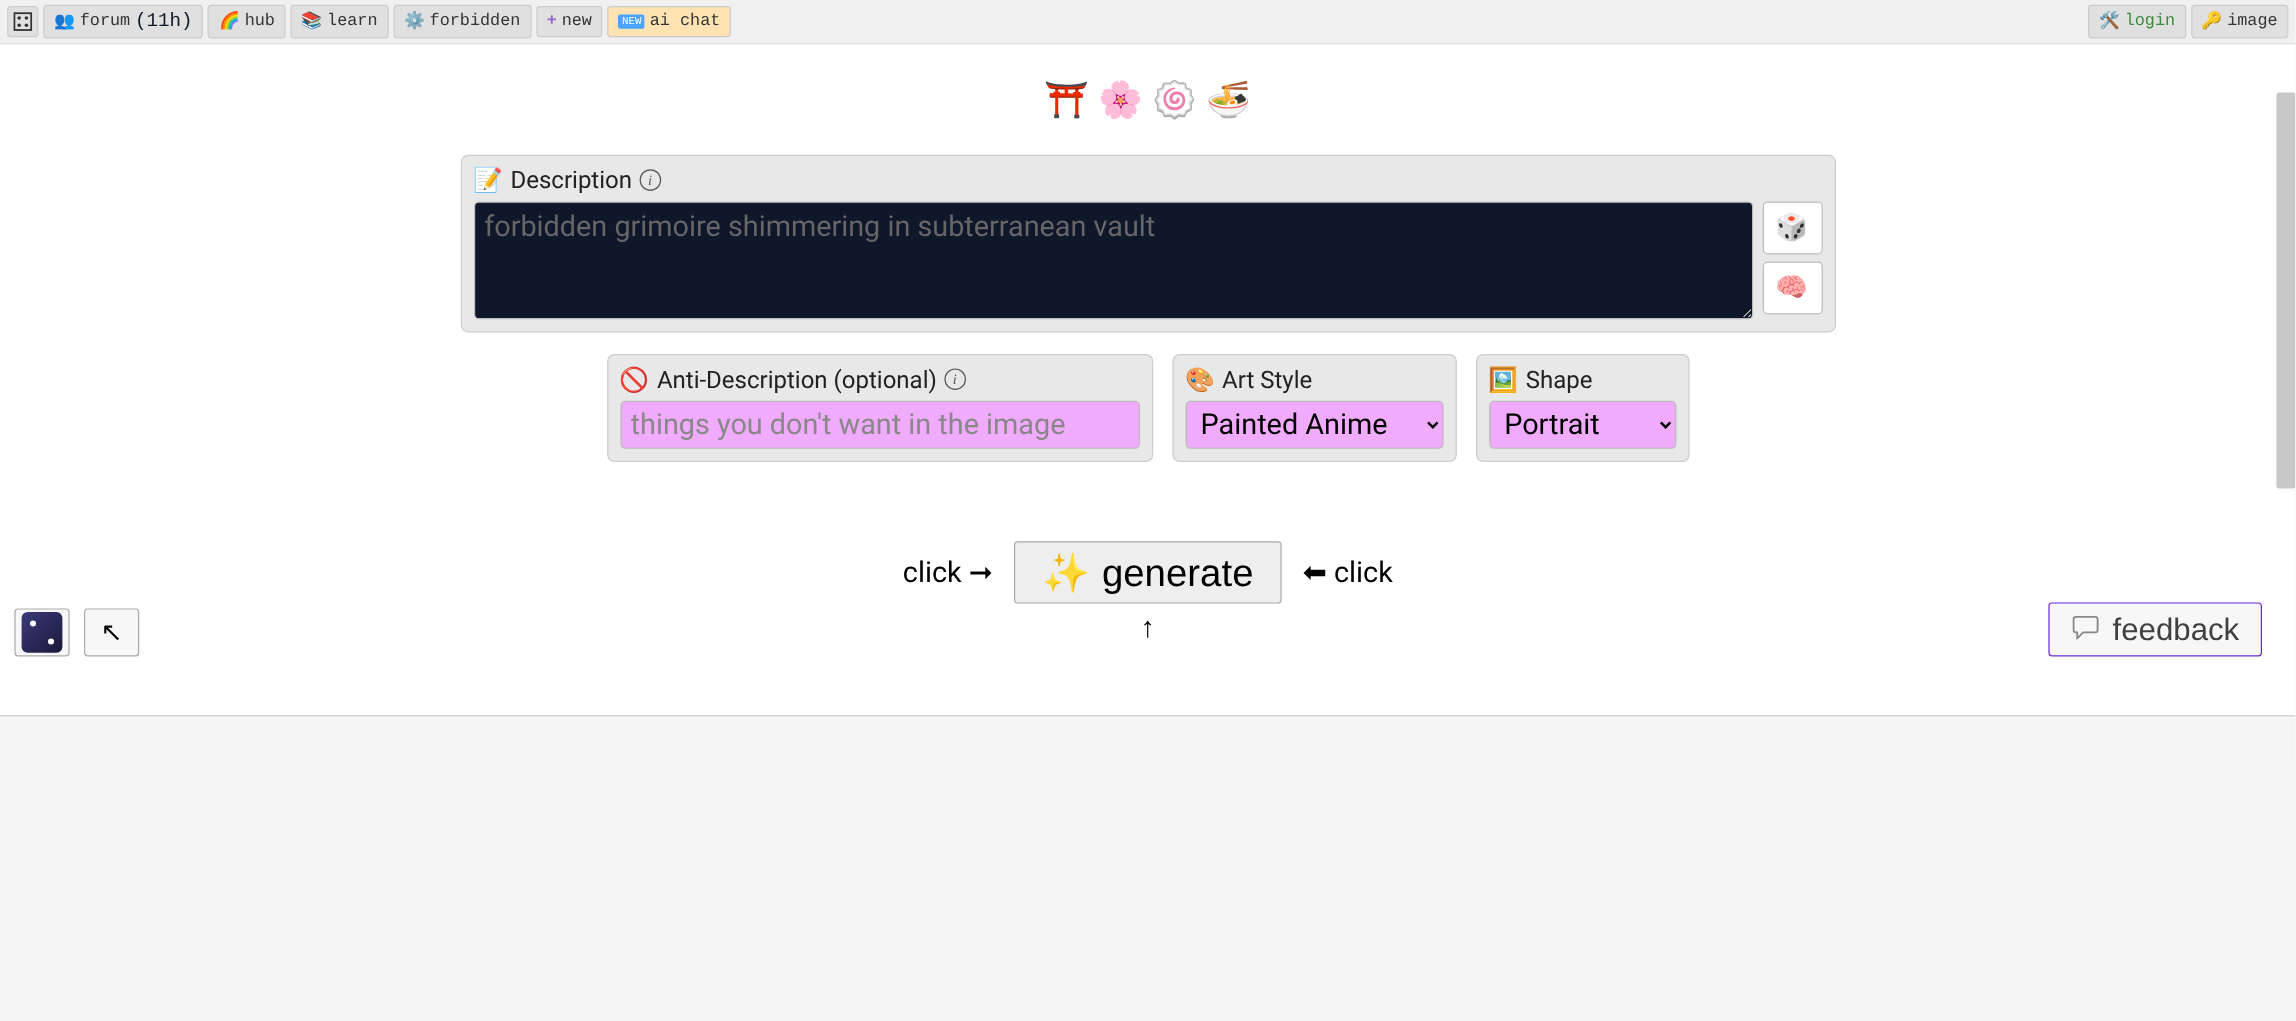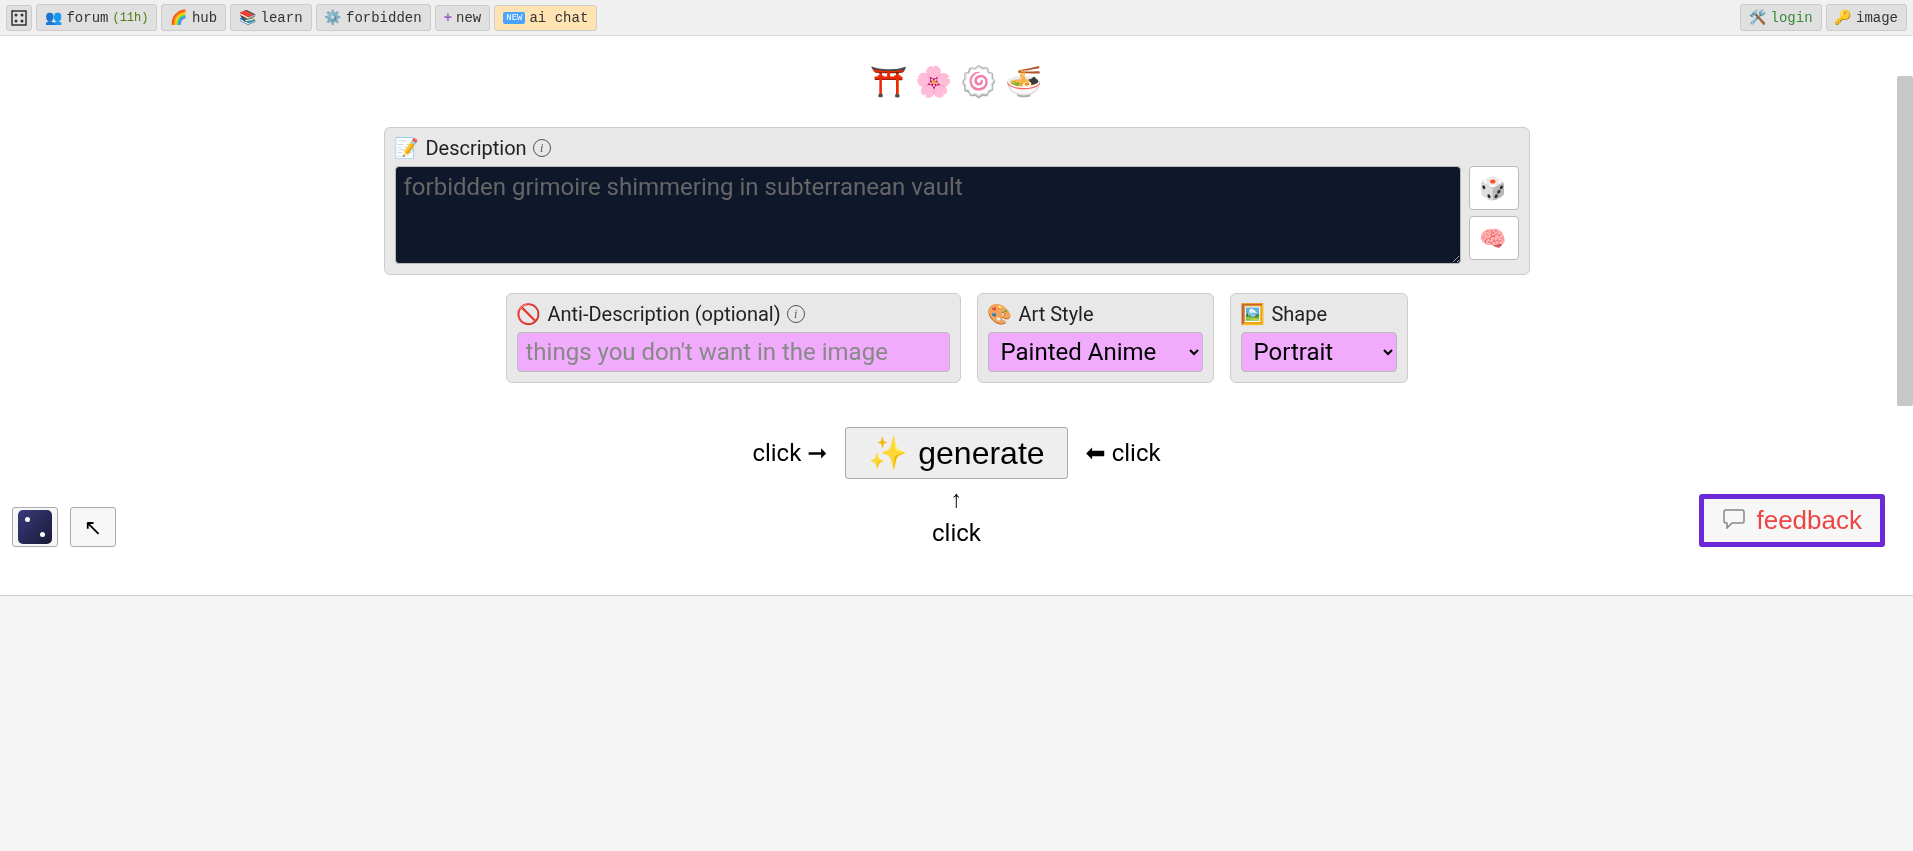--- a/index.html
+++ b/index.html
@@ -30,21 +30,21 @@
       padding: 4px 8px;
       background: #e0e0e0;
       border: 1px solid #ccc;
       border-radius: 3px;
       cursor: pointer;
       font-family: "Courier New", monospace;
       font-size: 14px;
       color: #333;
     }
     .tb-btn.highlight { background: #ffe3b3; }
-    .tb-btn .sub { color: #4d7c0f; font-size: 12px; }
+    .tb-btn .sub { color: #0f172a; font-size: 16px; }
     .tb-icon-only {
       display: inline-flex;
       align-items: center;
       justify-content: center;
       width: 26px;
       height: 26px;
       background: #e0e0e0;
       border: 1px solid #ccc;
       border-radius: 3px;
       cursor: pointer;
@@ -160,21 +160,21 @@
     select.opt-input { color: #000; font-size: 24px; padding-right: 28px; }
     .anti-panel { width: 455px; }
     .anti-panel .opt-input { width: 100%; }
     .style-panel select { width: 215px; }
     .shape-panel select { width: 156px; }
     .generate-row {
       display: flex;
       align-items: center;
       justify-content: center;
       gap: 18px;
-      margin-top: 44px;
+      margin-top: 66px;
       font-size: 24px;
       color: #000;
     }
     .gen-btn {
       display: inline-flex;
       align-items: center;
       gap: 10px;
       padding: 6px 22px;
       background: #eee;
       border: 1px solid #aaa;
@@ -212,25 +212,25 @@
       position: absolute;
       right: 28px;
       bottom: 304px;
     }
     .feedback-btn {
       display: inline-flex;
       align-items: center;
       gap: 10px;
       padding: 6px 18px;
       background: #f7f7f7;
-      border: 5px solid #6d28d9;
+      border: 1px solid #6d28d9;
       border-radius: 3px;
       font-size: 26px;
       cursor: pointer;
-      color: #ef4444;
+      color: #404040;
       text-align: right;
     }
     .bottom-blank {
       height: 281px;
       background: #f5f5f5;
     }
     .edit-txt { color: #3a8a3a; }
     .login-txt { color: #333; }
     .dice-square {
       width: 34px; height: 34px;
@@ -358,21 +358,20 @@
 
     <div class="generate-row">
       <span>click ➞</span>
       <button class="gen-btn">
         <span>✨</span>
         <span>generate</span>
       </button>
       <span>⬅ click</span>
     </div>
     <div class="below-click">↑</div>
-    <div class="below-click">click</div>
   </div>
 </div>
 
 <div class="float-bottom-left">
   <div class="fb-btn" style="padding:3px;">
     <div class="dice-square"></div>
   </div>
   <div class="fb-btn">
     <span>↖</span>
   </div>

